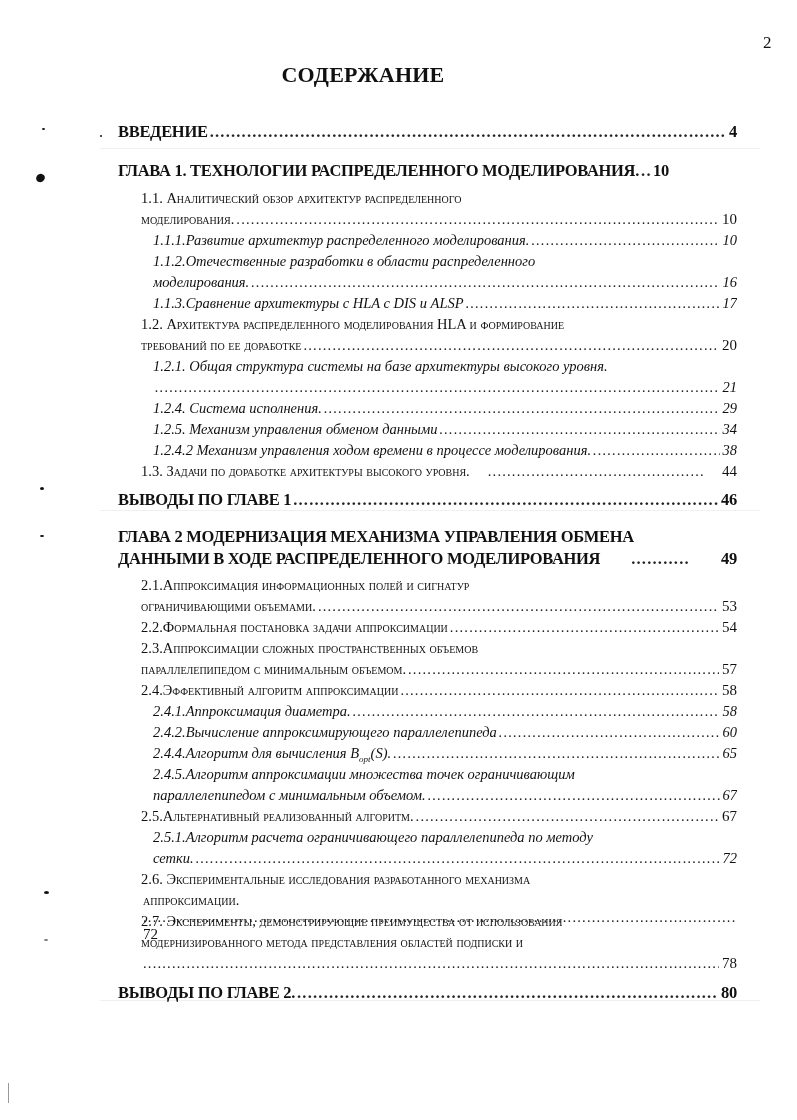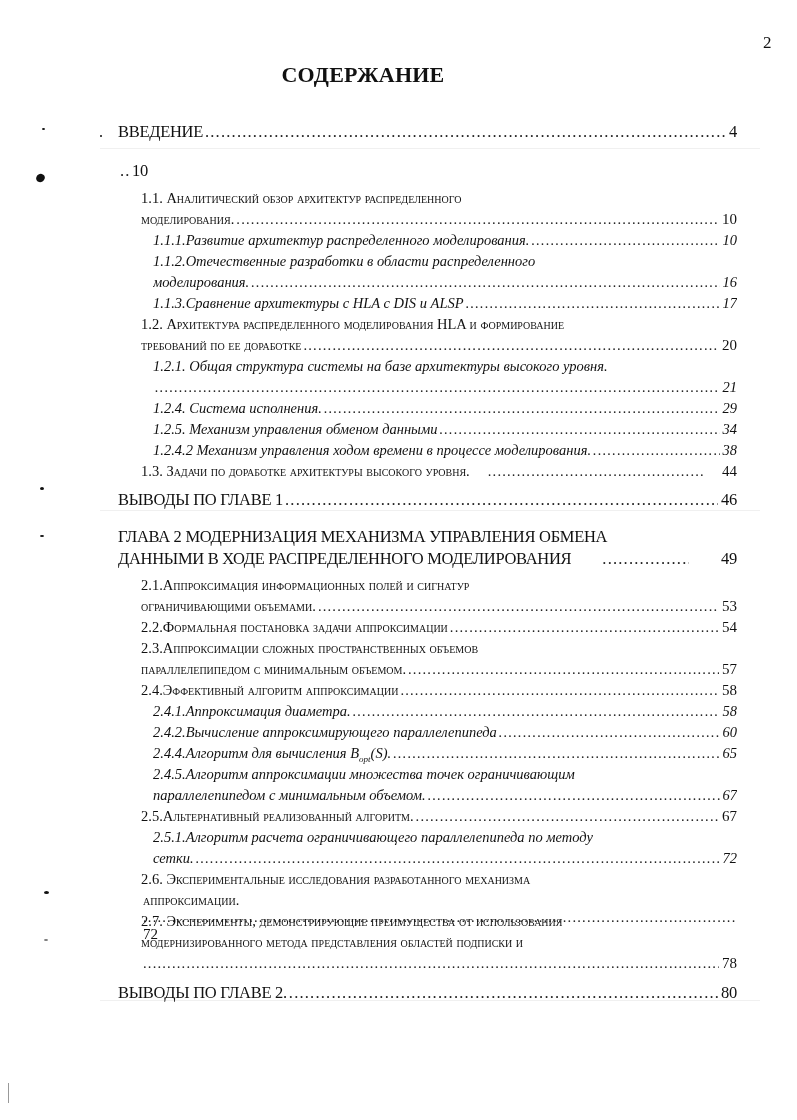--- a/index.html
+++ b/index.html
@@ -55,21 +55,21 @@
       color: #222;
     }
     .entry .dots::before {
       content: "........................................................................................................................................................................................................................................";
     }
     .entry .pg {
       flex: 0 0 auto;
     }
 
     .lvl0 {
-      font-weight: normal;
+      font-weight: bold;
       font-size: 16.5px;
       left: 118px;
       width: 619px;
       letter-spacing: -0.3px;
     }
     .lvl1 {
       font-size: 14.5px;
       font-variant: small-caps;
       left: 141px;
       width: 596px;
@@ -119,20 +119,21 @@
 
 <div class="toc">
 
   <div class="entry lvl0" style="top:122px;">
     <span class="txt">ВВЕДЕНИЕ</span>
     <span class="dots"></span>
     <span class="pg">4</span>
   </div>
 
   <div class="entry lvl0" style="top:161px;">
+    <span class="txt">ГЛАВА 1. ТЕХНОЛОГИИ РАСПРЕДЕЛЕННОГО МОДЕЛИРОВАНИЯ.</span>
     <span class="dots" style="flex:0 0 9px;"></span>
     <span class="pg">10</span>
   </div>
 
   <div class="entry lvl1 no-pg" style="top:190px;">
     <span class="txt">1.1. Аналитический обзор архитектур распределенного</span>
 
   </div>
   <div class="entry lvl1 cont" style="top:211px;">
     <span class="txt">моделирования.</span>

